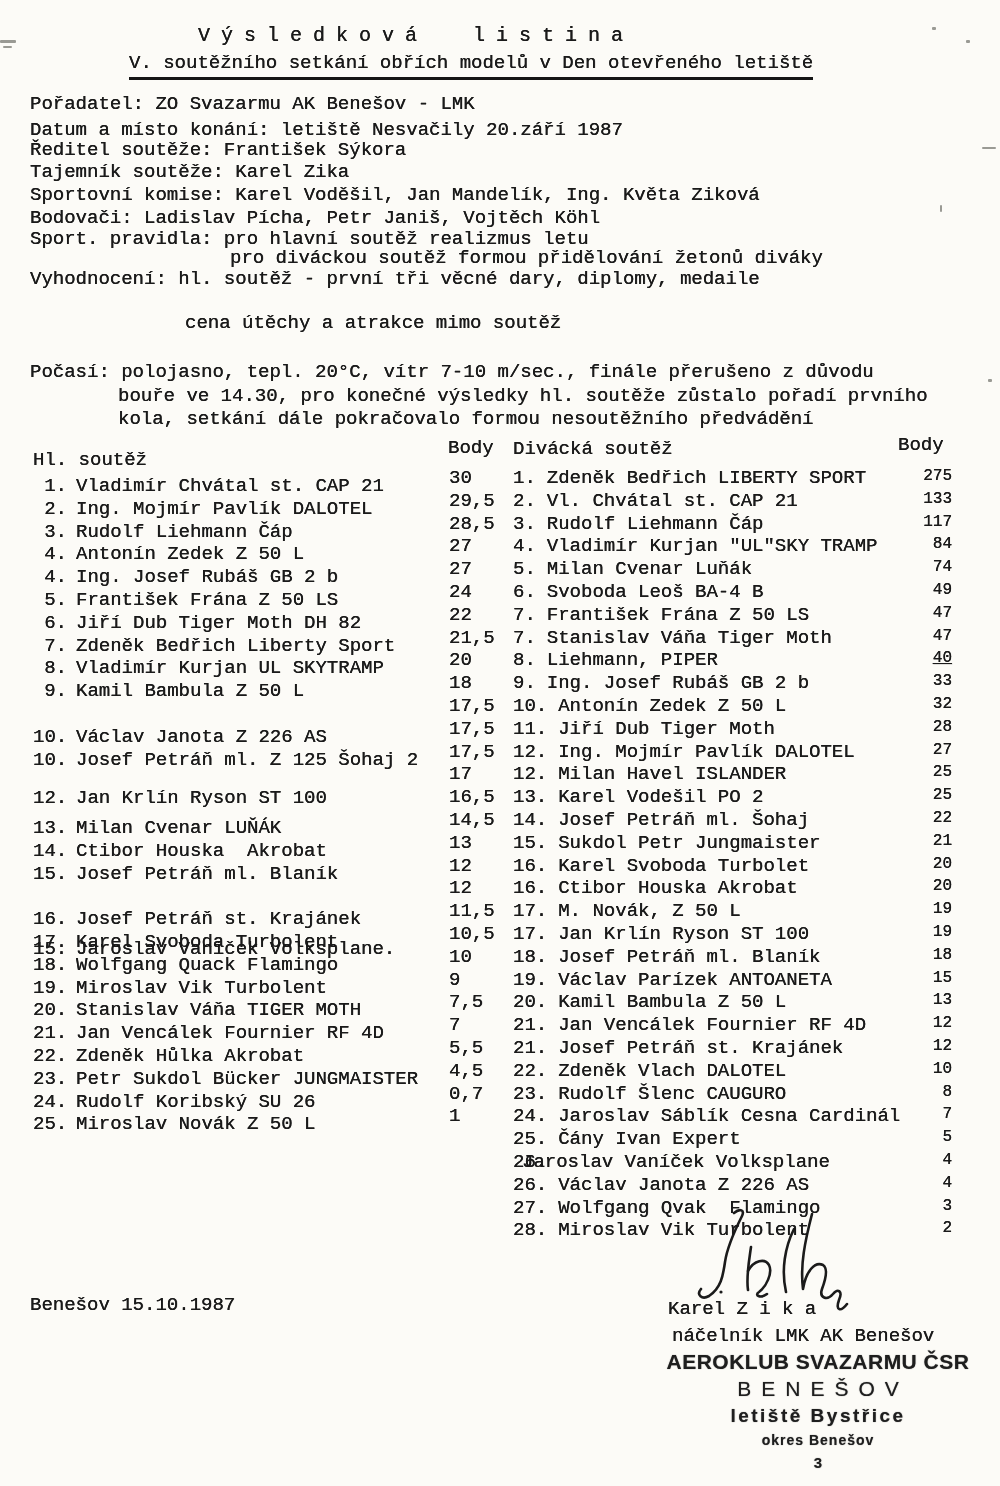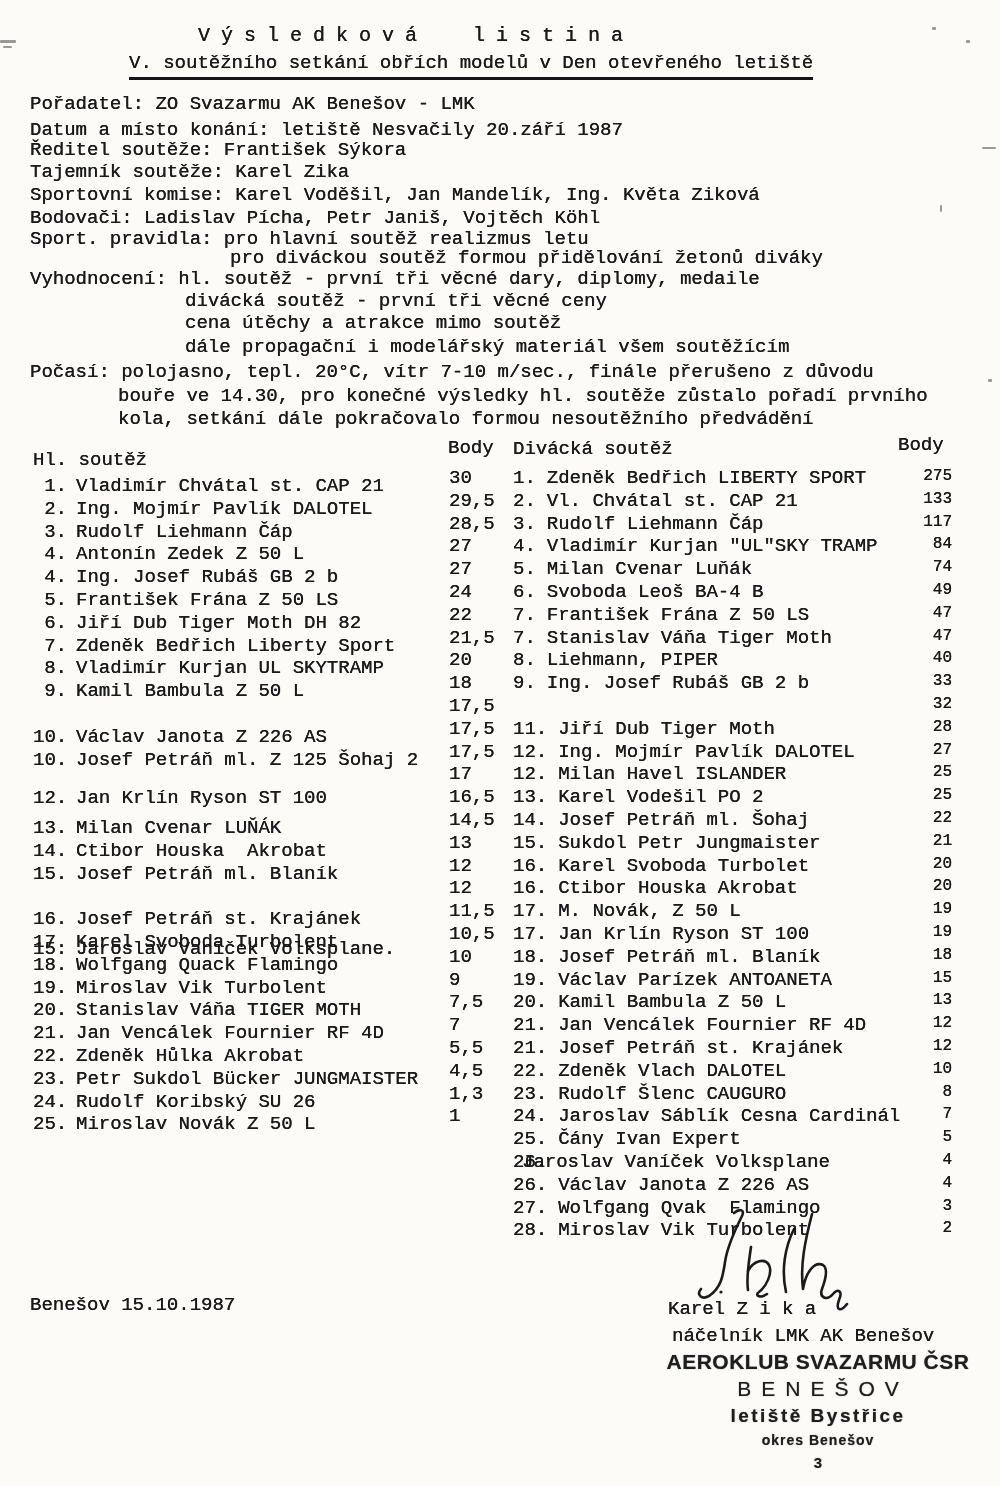--- a/index.html
+++ b/index.html
@@ -106,23 +106,21 @@
 
 <div class="info-line ind-0" style="top: 93px;">Pořadatel: ZO Svazarmu AK Benešov - LMK</div>
     <div class="info-line ind-0" style="top: 119px;">Datum a místo konání: letiště Nesvačily 20.září 1987</div>
     <div class="info-line ind-0" style="top: 139px;">Ředitel soutěže: František Sýkora</div>
     <div class="info-line ind-0" style="top: 161px;">Tajemník soutěže: Karel Zika</div>
     <div class="info-line ind-0" style="top: 184px;">Sportovní komise: Karel Voděšil, Jan Mandelík, Ing. Květa Ziková</div>
     <div class="info-line ind-0" style="top: 207px;">Bodovači: Ladislav Pícha, Petr Janiš, Vojtěch Köhl</div>
     <div class="info-line ind-0" style="top: 228px;">Sport. pravidla: pro hlavní soutěž realizmus letu</div>
     <div class="info-line ind-3" style="top: 247px;">pro diváckou soutěž formou přidělování žetonů diváky</div>
     <div class="info-line ind-0" style="top: 268px;">Vyhodnocení: hl. soutěž - první tři věcné dary, diplomy, medaile</div>
-    <div class="info-line ind-2" style="top: 290px;">divácká soutěž - první tři věcné ceny</div>
     <div class="info-line ind-2" style="top: 312px;">cena útěchy a atrakce mimo soutěž</div>
-    <div class="info-line ind-2" style="top: 336px;">dále propagační i modelářský materiál všem soutěžícím</div>
     <div class="info-line ind-0" style="top: 361px;">Počasí: polojasno, tepl. 20°C, vítr 7-10 m/sec., finále přerušeno z důvodu</div>
     <div class="info-line ind-1" style="top: 385px;">bouře ve 14.30, pro konečné výsledky hl. soutěže zůstalo pořadí prvního</div>
     <div class="info-line ind-1" style="top: 408px;">kola, setkání dále pokračovalo formou nesoutěžního předvádění</div>
     <div class="m-row" style="top: 475px;"><span class="rank">1.</span><span class="name">Vladimír Chvátal st. CAP 21</span></div>
     <div class="m-body" style="top: 467px;">30</div>
     <div class="m-row" style="top: 497.8px;"><span class="rank">2.</span><span class="name">Ing. Mojmír Pavlík DALOTEL</span></div>
     <div class="m-body" style="top: 489.8px;">29,5</div>
     <div class="m-row" style="top: 520.6px;"><span class="rank">3.</span><span class="name">Rudolf Liehmann Čáp</span></div>
     <div class="m-body" style="top: 512.6px;">28,5</div>
     <div class="m-row" style="top: 543.4px;"><span class="rank">4.</span><span class="name">Antonín Zedek Z 50 L</span></div>
@@ -165,43 +163,44 @@
     <div class="m-body" style="top: 968.6px;">9</div>
     <div class="m-row" style="top: 999.4px;"><span class="rank">20.</span><span class="name">Stanislav Váňa TIGER MOTH</span></div>
     <div class="m-body" style="top: 991.4px;">7,5</div>
     <div class="m-row" style="top: 1022.2px;"><span class="rank">21.</span><span class="name">Jan Vencálek Fournier RF 4D</span></div>
     <div class="m-body" style="top: 1014.2px;">7</div>
     <div class="m-row" style="top: 1045px;"><span class="rank">22.</span><span class="name">Zdeněk Hůlka Akrobat</span></div>
     <div class="m-body" style="top: 1037px;">5,5</div>
     <div class="m-row" style="top: 1067.8px;"><span class="rank">23.</span><span class="name">Petr Sukdol Bücker JUNGMAISTER</span></div>
     <div class="m-body" style="top: 1059.8px;">4,5</div>
     <div class="m-row" style="top: 1090.6px;"><span class="rank">24.</span><span class="name">Rudolf Koribský SU 26</span></div>
-    <div class="m-body" style="top: 1082.6px;">1,3</div>
+    <div class="m-body" style="top: 1082.6px;">0,7</div>
     <div class="m-row" style="top: 1113.4px;"><span class="rank">25.</span><span class="name">Miroslav Novák Z 50 L</span></div>
     <div class="m-body" style="top: 1105.4px;">1</div>
     <div class="s-row" style="top: 467px;"><span class="rank">1.</span><span class="name">Zdeněk Bedřich LIBERTY SPORT</span></div>
     <div class="s-body" style="top: 467px;">275</div>
     <div class="s-row" style="top: 489.8px;"><span class="rank">2.</span><span class="name">Vl. Chvátal st. CAP 21</span></div>
     <div class="s-body" style="top: 489.8px;">133</div>
     <div class="s-row" style="top: 512.6px;"><span class="rank">3.</span><span class="name">Rudolf Liehmann Čáp</span></div>
     <div class="s-body" style="top: 512.6px;">117</div>
     <div class="s-row" style="top: 535.4px;"><span class="rank">4.</span><span class="name">Vladimír Kurjan "UL"SKY TRAMP</span></div>
     <div class="s-body" style="top: 535.4px;">84</div>
     <div class="s-row" style="top: 558.2px;"><span class="rank">5.</span><span class="name">Milan Cvenar Luňák</span></div>
     <div class="s-body" style="top: 558.2px;">74</div>
     <div class="s-row" style="top: 581px;"><span class="rank">6.</span><span class="name">Svoboda Leoš BA-4 B</span></div>
     <div class="s-body" style="top: 581px;">49</div>
     <div class="s-row" style="top: 603.8px;"><span class="rank">7.</span><span class="name">František Frána Z 50 LS</span></div>
     <div class="s-body" style="top: 603.8px;">47</div>
     <div class="s-row" style="top: 626.6px;"><span class="rank">7.</span><span class="name">Stanislav Váňa Tiger Moth</span></div>
     <div class="s-body" style="top: 626.6px;">47</div>
     <div class="s-row" style="top: 649.4px;"><span class="rank">8.</span><span class="name">Liehmann, PIPER</span></div>
-    <div class="s-body" style="top: 649.4px;">40</div>
+    <div class="s-body" style="top: 649.4px; text-decoration: underline;">40</div>
     <div class="s-row" style="top: 672.2px;"><span class="rank">9.</span><span class="name">Ing. Josef Rubáš GB 2 b</span></div>
     <div class="s-body" style="top: 672.2px;">33</div>
+    <div class="s-row" style="top: 695px;"><span class="rank">10.</span><span class="name">Antonín Zedek Z 50 L</span></div>
     <div class="s-body" style="top: 695px;">32</div>
     <div class="s-row" style="top: 717.8px;"><span class="rank">11.</span><span class="name">Jiří Dub Tiger Moth</span></div>
     <div class="s-body" style="top: 717.8px;">28</div>
     <div class="s-row" style="top: 740.6px;"><span class="rank">12.</span><span class="name">Ing. Mojmír Pavlík DALOTEL</span></div>
     <div class="s-body" style="top: 740.6px;">27</div>
     <div class="s-row" style="top: 763.4px;"><span class="rank">12.</span><span class="name">Milan Havel ISLANDER</span></div>
     <div class="s-body" style="top: 763.4px;">25</div>
     <div class="s-row" style="top: 786.2px;"><span class="rank">13.</span><span class="name">Karel Vodešil PO 2</span></div>
     <div class="s-body" style="top: 786.2px;">25</div>
     <div class="s-row" style="top: 809px;"><span class="rank">14.</span><span class="name">Josef Petráň ml. Šohaj</span></div>

